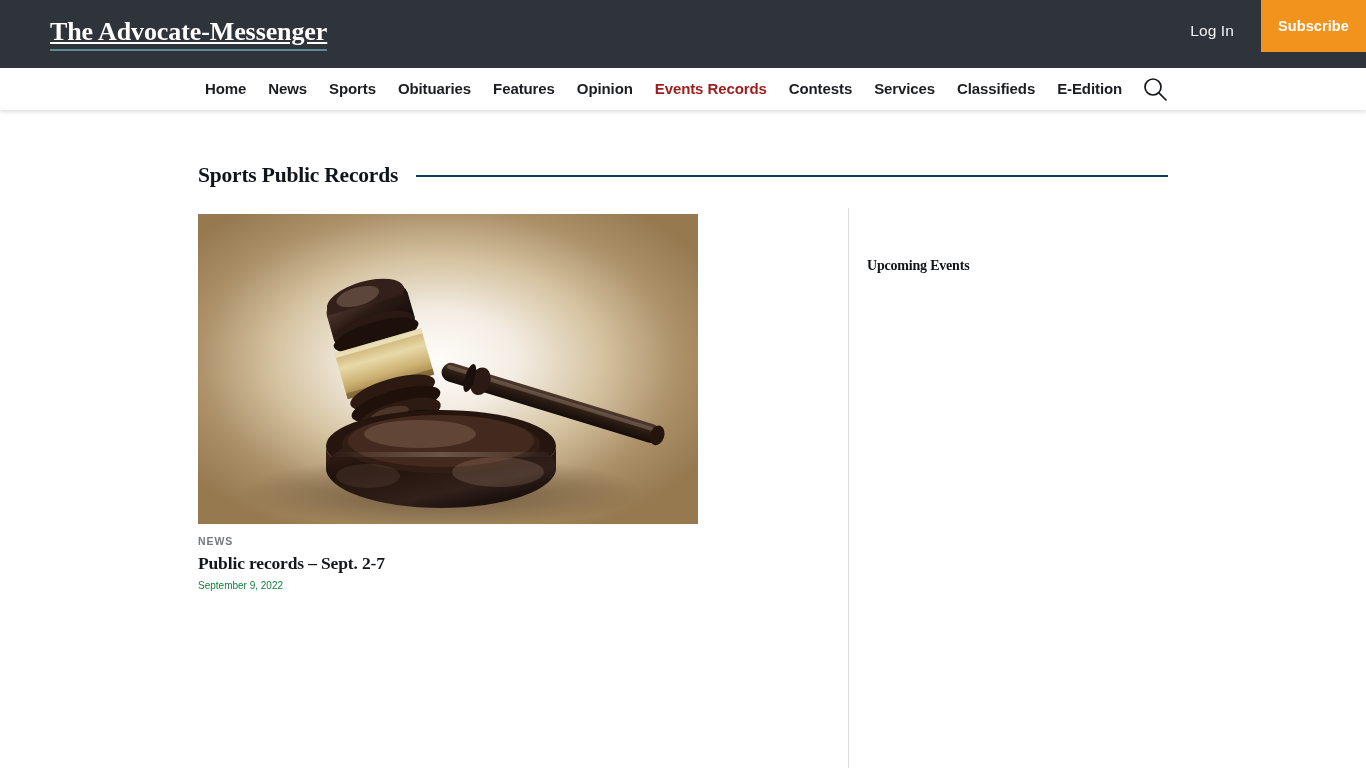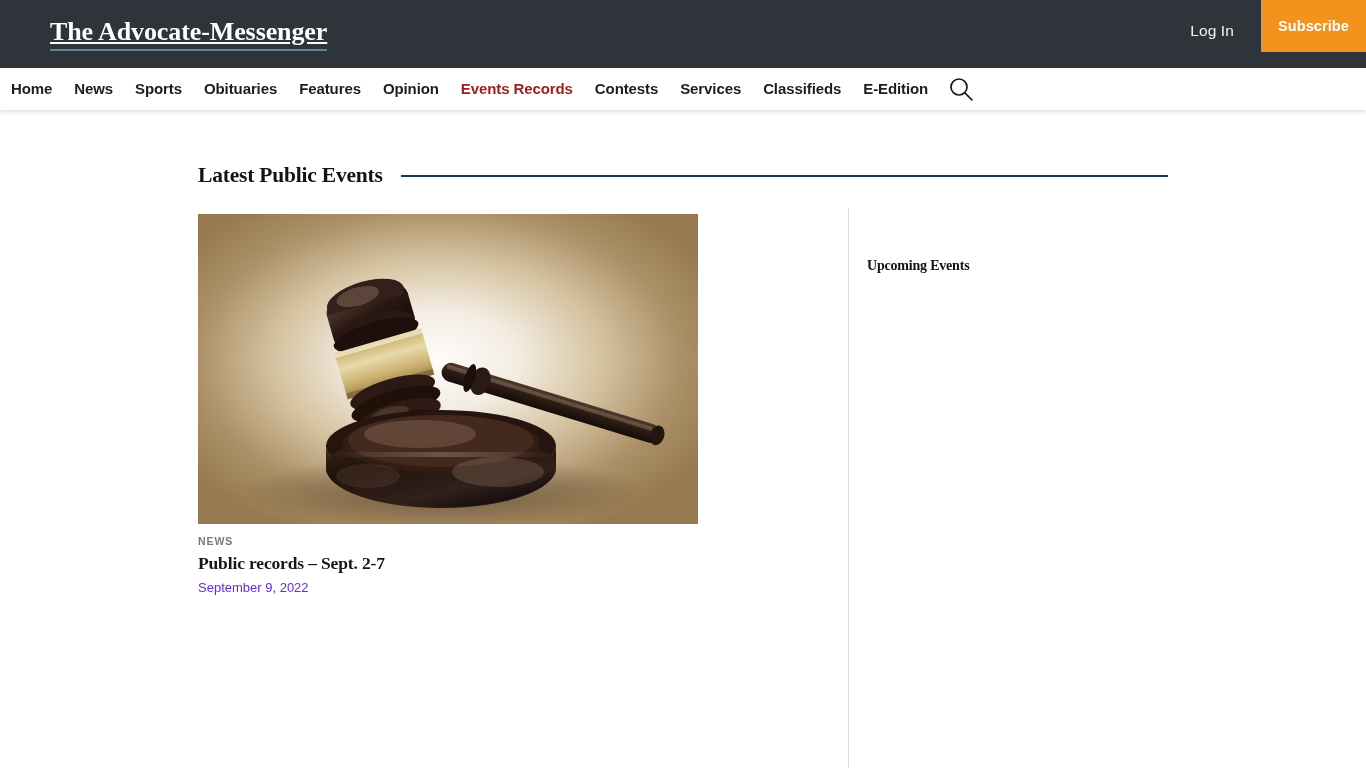--- a/index.html
+++ b/index.html
@@ -77,20 +77,21 @@
     width: 1366px;
     height: 42px;
     background: #ffffff;
     box-shadow: 0 2px 4px rgba(0,0,0,0.13);
     z-index: 5;
   }
   .nav-inner {
     height: 42px;
     display: flex;
     align-items: center;
+    justify-content: center;
     gap: 0;
   }
   .nav-item {
     font-size: 15px;
     font-weight: 700;
     color: #1b1d20;
     text-decoration: none;
     padding: 0 11px;
     white-space: nowrap;
     letter-spacing: -0.1px;
@@ -187,22 +188,22 @@
   }
   .excerpt {
     margin-top: 5px;
     font-size: 14.5px;
     line-height: 1.45;
     color: #3d4043;
     width: 590px;
   }
   .timestamp {
     margin-top: 6px;
-    font-size: 13px;
-    color: #6d28d9;
+    font-size: 10px;
+    color: #15803d;
   }
 
   
   .sidebar {
     position: absolute;
     left: 650px;
     top: 98px;
     width: 320px;
     height: 560px;
     border-left: 1px solid #dcdcdc;
@@ -248,21 +249,21 @@
         <line x1="16.9" y1="16.9" x2="24" y2="24" stroke="#15181b" stroke-width="1.7" stroke-linecap="round"></line>
       </svg>
     </button>
   </div>
 </nav>
 
 <div class="page">
   <div class="container">
 
     <div class="section-head">
-      <div class="section-title">Latest Public Events</div>
+      <div class="section-title">Sports Public Records</div>
       <div class="section-rule"></div>
     </div>
 
     <div class="main-col">
 
       <a class="lede-photo" href="#">
         <svg viewBox="0 0 500 310" preserveAspectRatio="none">
           <defs>
             <radialGradient id="bgGlow" cx="48%" cy="47%" r="62%">
               <stop offset="0%" stop-color="#fefcfa"></stop>

